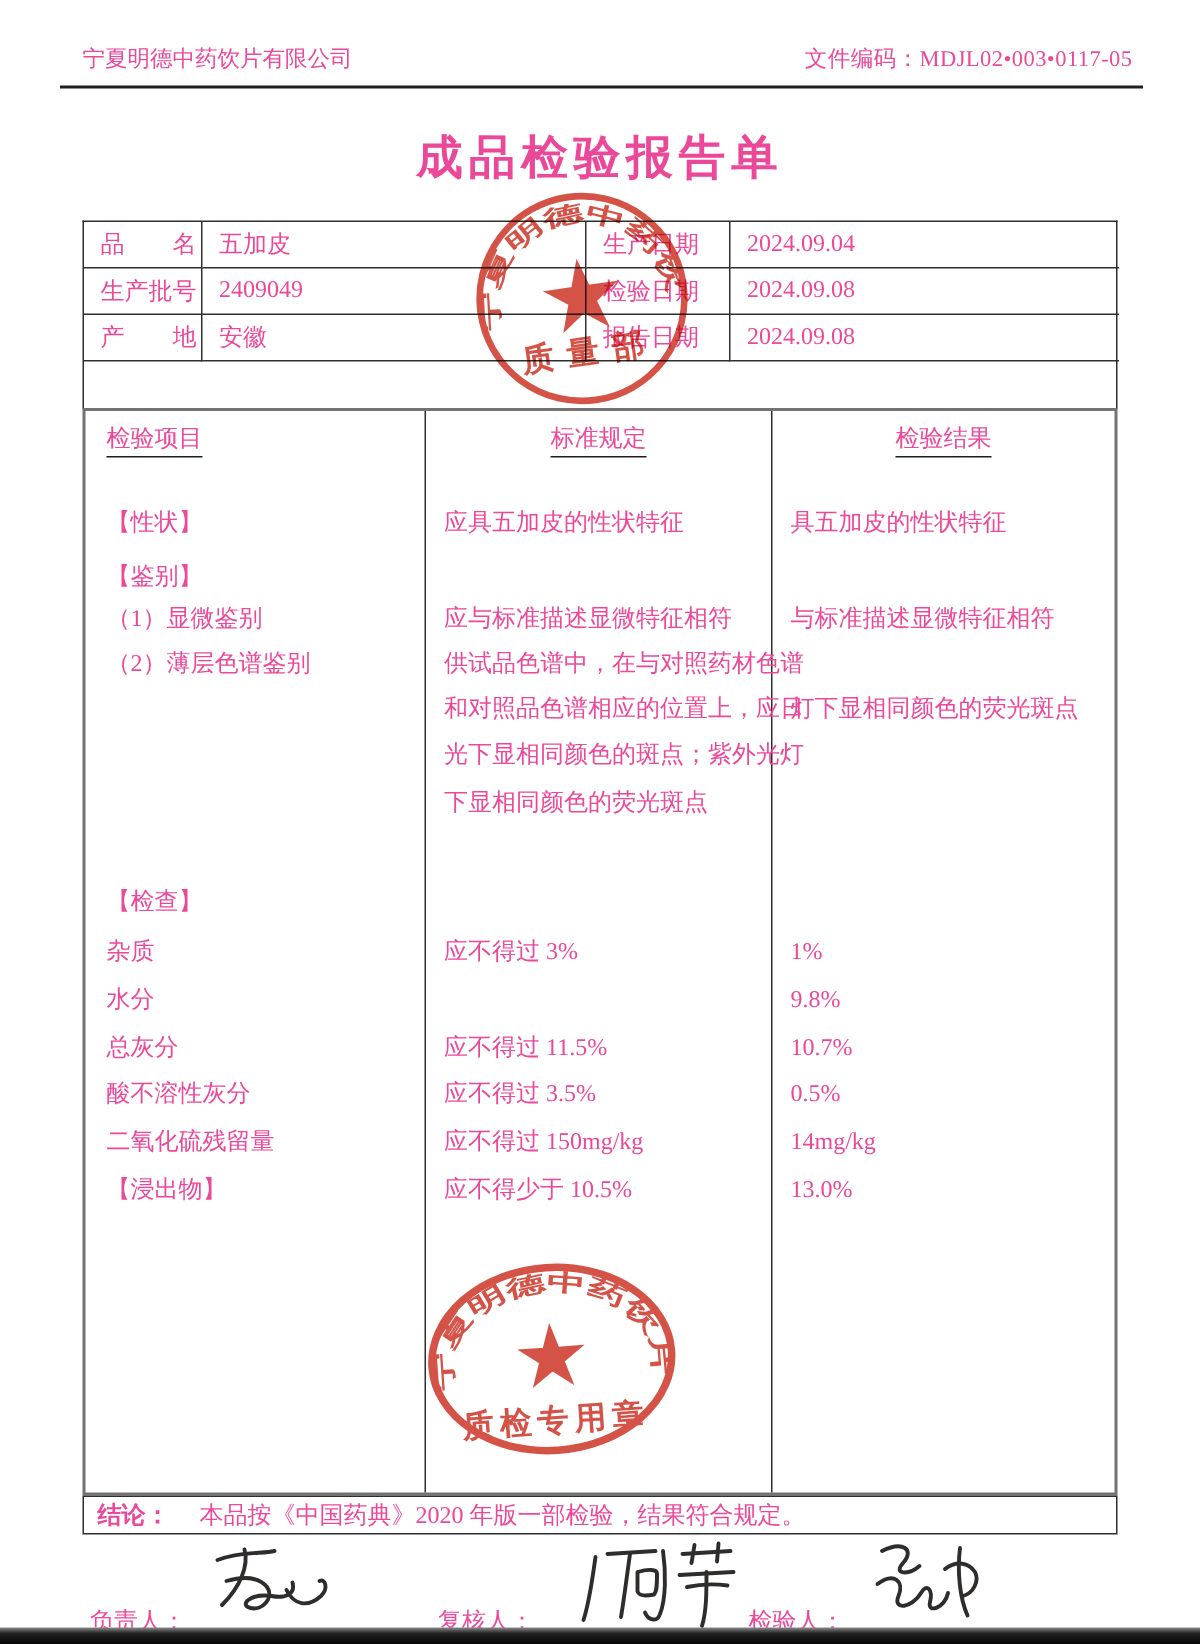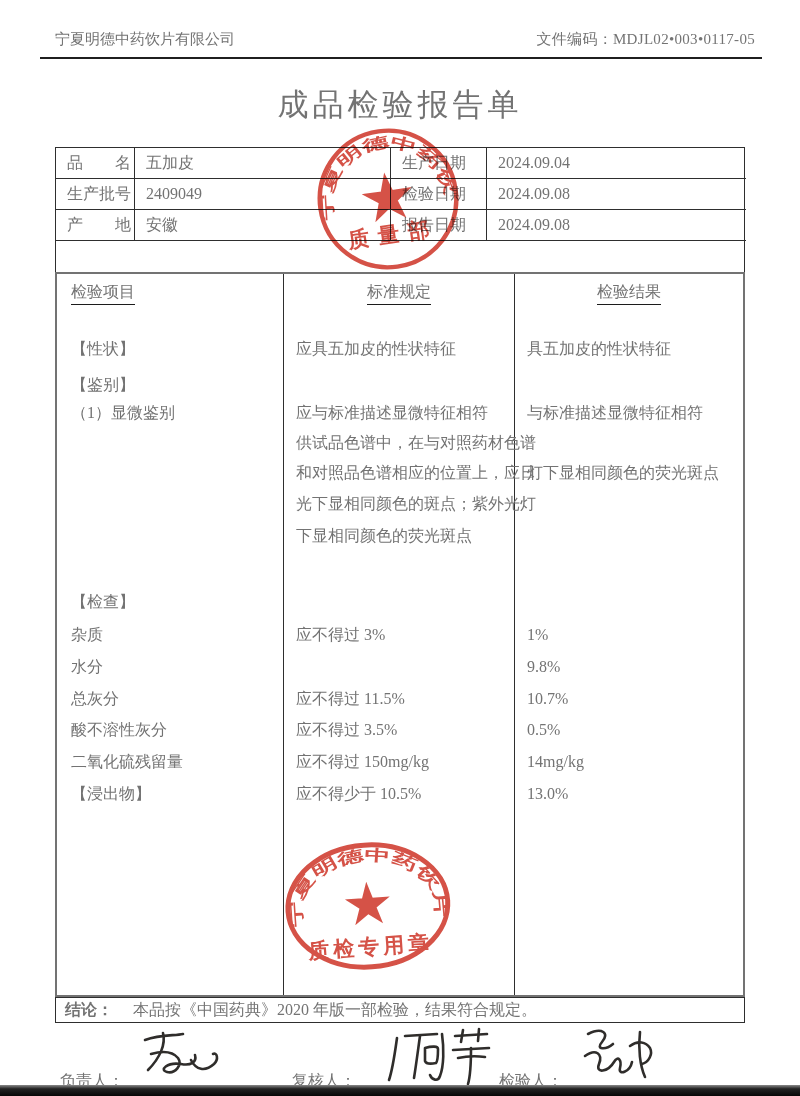--- a/index.html
+++ b/index.html
@@ -1,30 +1,30 @@
 <!DOCTYPE html>
 <html><head>
 <meta charset="utf-8">
 <style>
   * { margin:0; padding:0; box-sizing:border-box; }
   html,body { background:#ffffff; }
   .page {
     position:relative; width:800px; height:1096px; margin:0 auto;
     background:#ffffff; overflow:hidden;
     font-family:"Liberation Serif","DejaVu Serif",serif;
-    color:#737373;
+    color:#ec4899;
   }
   
   .doc-header { position:absolute; top:30px; left:55px; right:45px; height:22px; font-size:15px; }
   .doc-header .left { position:absolute; left:0; top:0; }
   .doc-header .right { position:absolute; right:0; top:0; letter-spacing:.3px; }
   .header-rule { position:absolute; top:57px; left:40px; width:722px; height:2px; background:#1f1f1f; }
   
   .title { position:absolute; top:84px; left:0; width:100%; text-align:center;
-           font-size:31px; font-weight:normal; letter-spacing:4px; }
+           font-size:31px; font-weight:bold; letter-spacing:4px; }
   
   .info-table {
     position:absolute; left:55px; top:147px; width:690px; height:126px;
     display:grid; grid-template-columns:79px 256px 96px 259px;
     grid-template-rows:31px 31px 31px 33px;
     border:1px solid #2e2e2e; border-bottom:none; font-size:16px;
   }
   .info-table .cell { display:flex; align-items:center; padding-left:11px;
     border-right:1px solid #2e2e2e; border-bottom:1px solid #2e2e2e; overflow:hidden; white-space:nowrap; }
   .info-table .cell.last { border-right:none; }
@@ -94,20 +94,21 @@
     <div class="cell span2 norow">报告单号</div>
     <div class="cell span2 last norow">CB-09-049</div>
   </div>
 
   <div class="main-table">
     <div class="col col1">
       <div class="col-header left"><span class="ul">检验项目</span></div>
       <div class="ln" style="top:64px">【性状】</div>
       <div class="ln" style="top:100px">【鉴别】</div>
       <div class="ln" style="top:128px">（1）显微鉴别</div>
+      <div class="ln" style="top:158px">（2）薄层色谱鉴别</div>
       <div class="ln" style="top:317px">【检查】</div>
       <div class="ln" style="top:350px">杂质</div>
       <div class="ln" style="top:382px">水分</div>
       <div class="ln" style="top:414px">总灰分</div>
       <div class="ln" style="top:445px">酸不溶性灰分</div>
       <div class="ln" style="top:477px">二氧化硫残留量</div>
       <div class="ln" style="top:509px">【浸出物】</div>
     </div>
     <div class="col col2">
       <div class="col-header"><span class="ul">标准规定</span></div>

